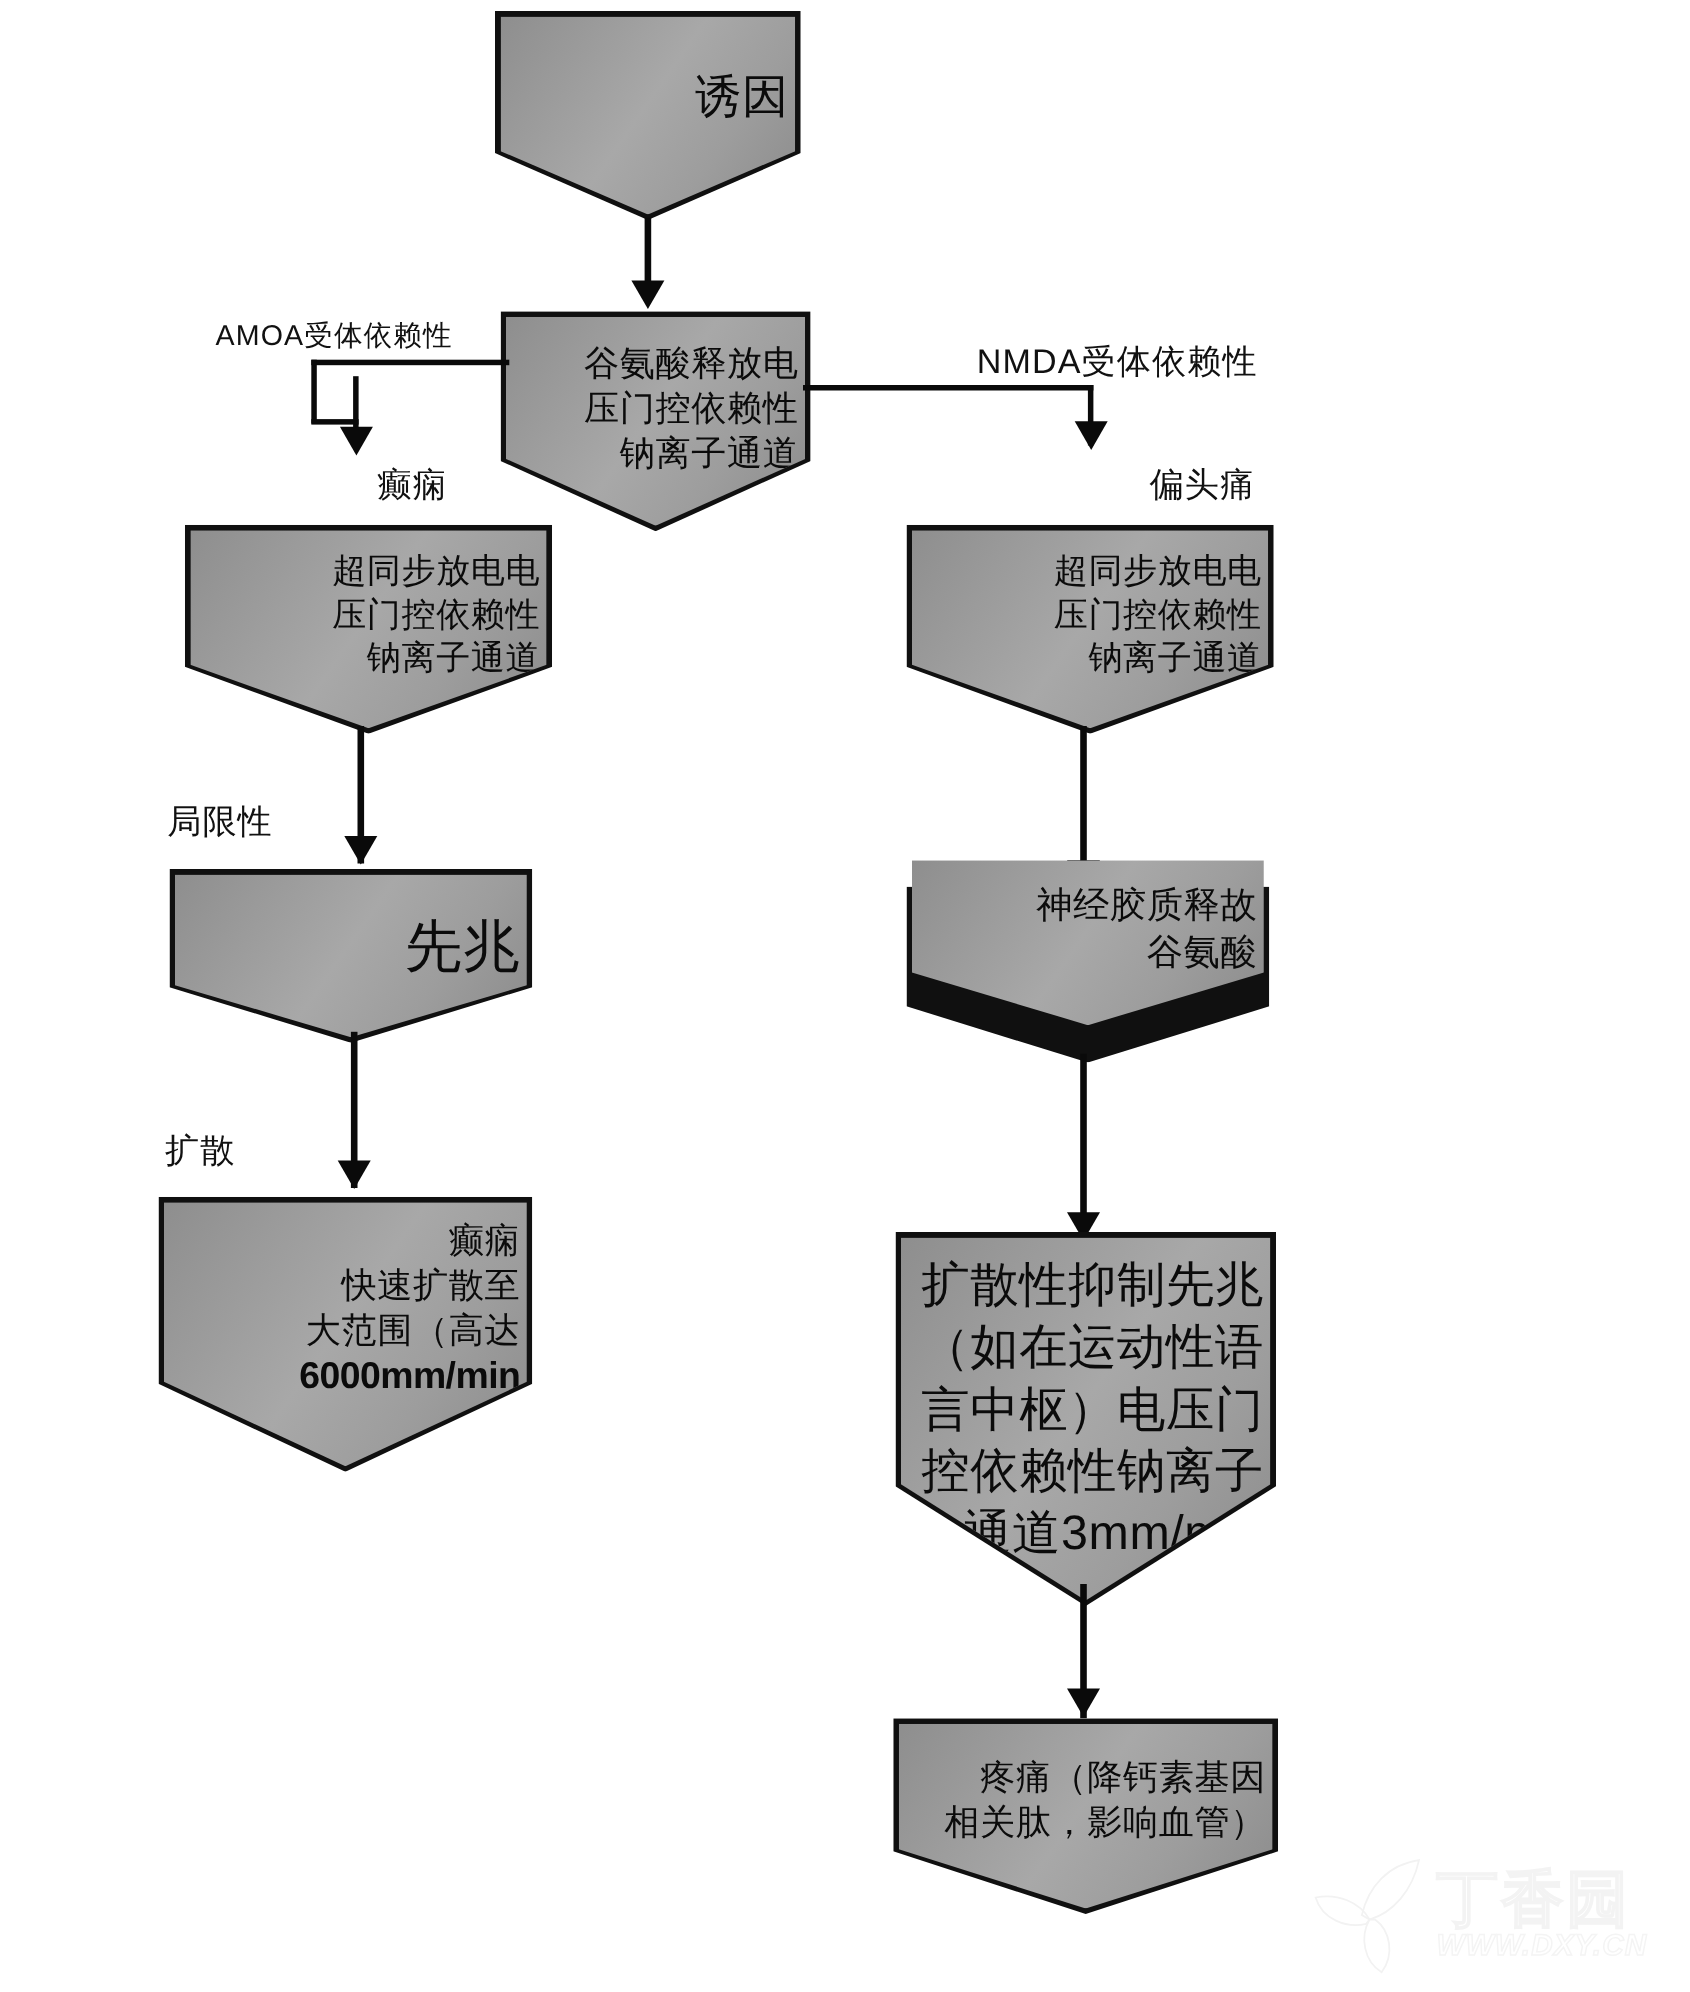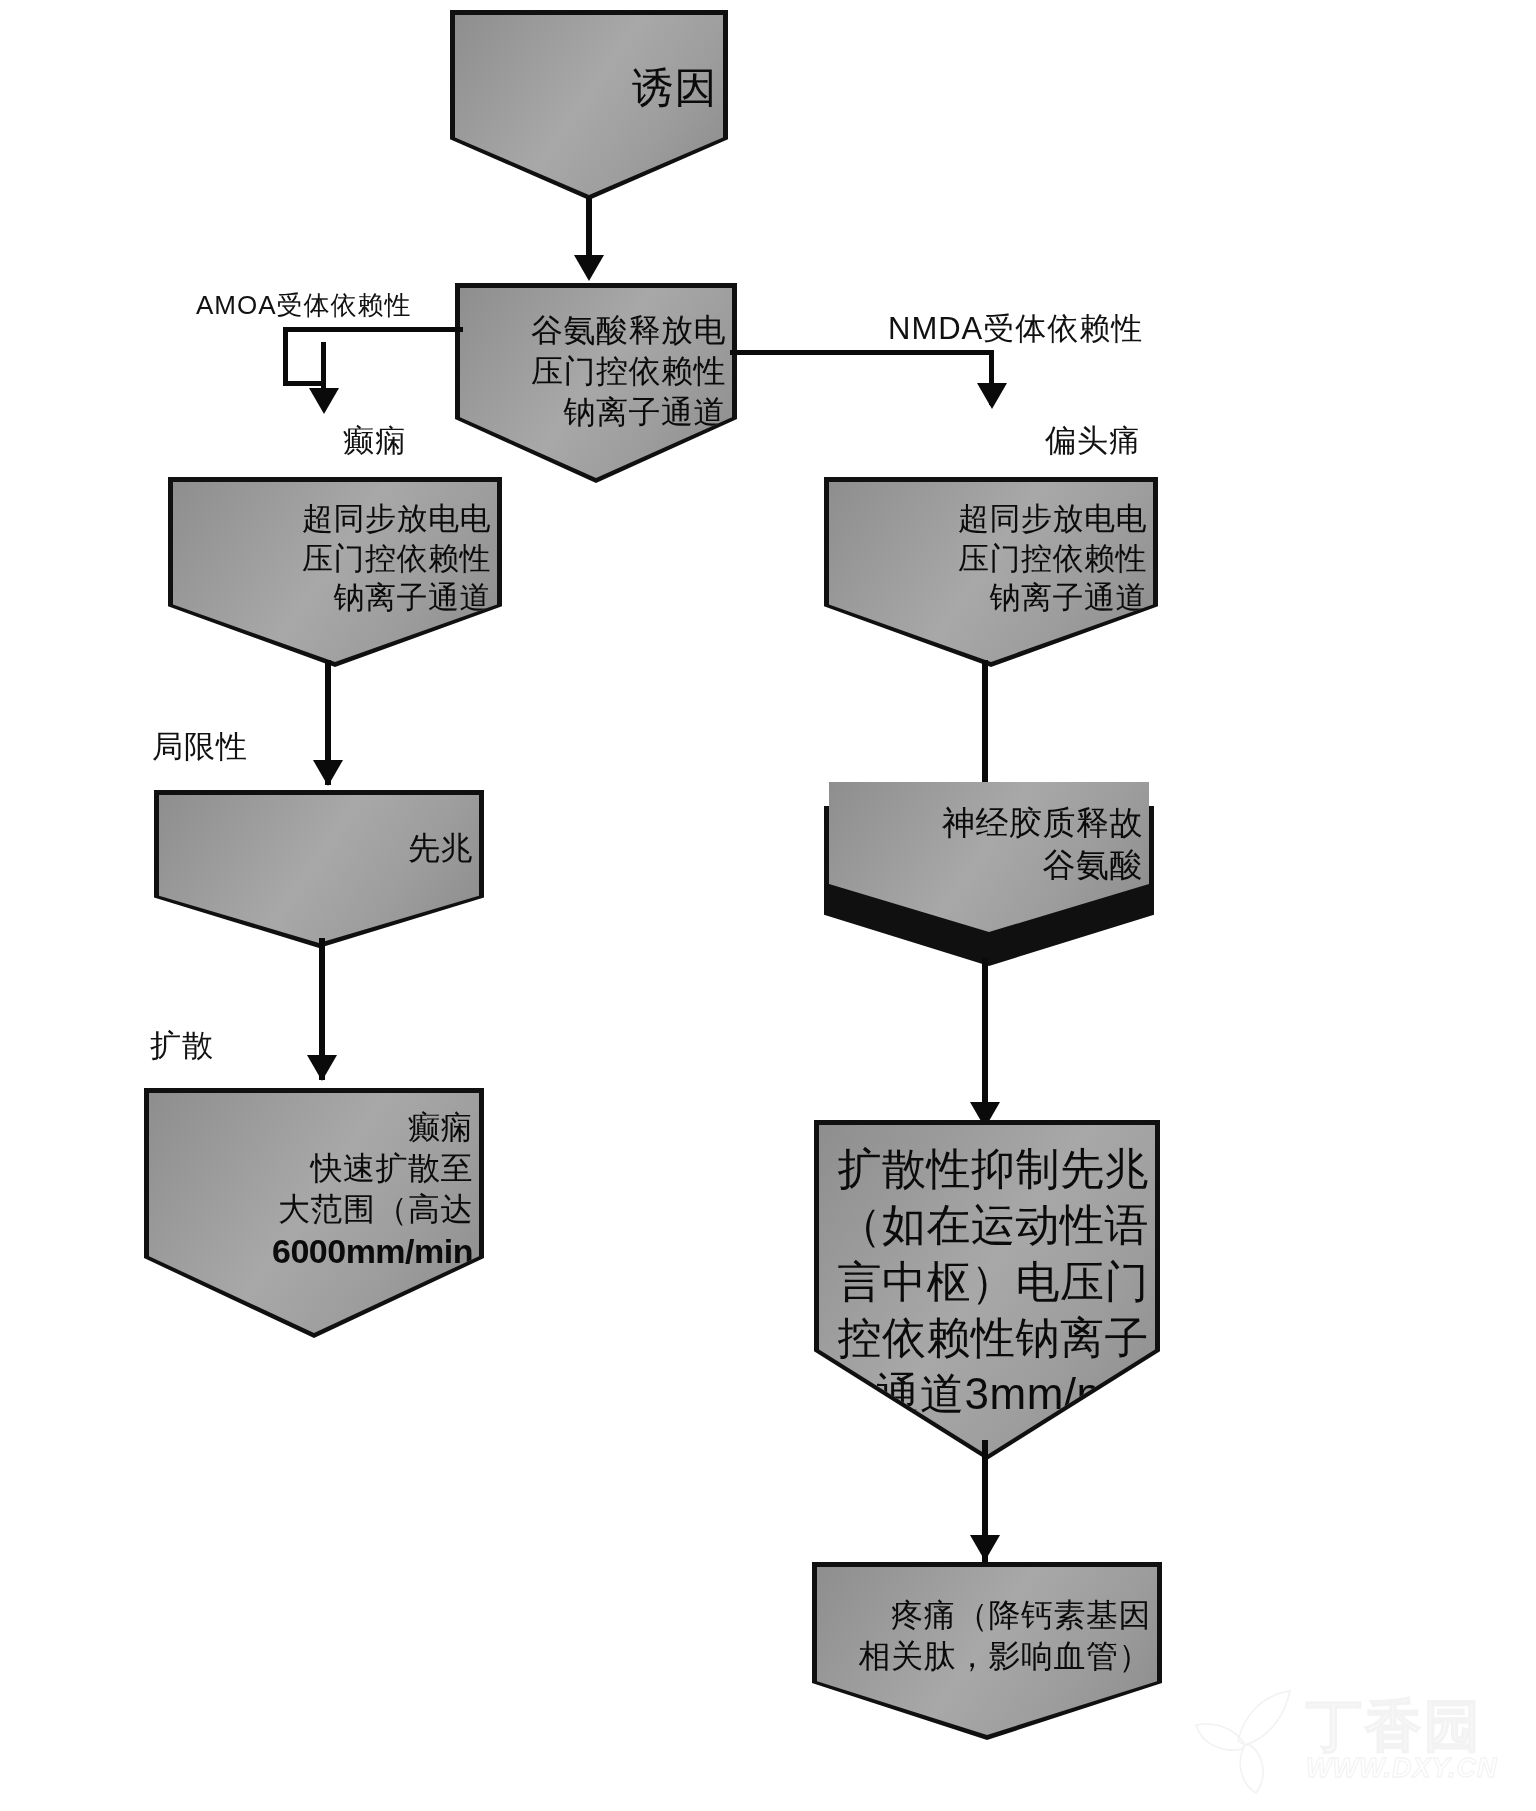--- a/index.html
+++ b/index.html
@@ -154,21 +154,21 @@
   </div>
 
   <div class="vline" style="left:325px; top:660px; width:6px; height:125px;"></div>
   <div class="arrowhead" style="left:313px; top:760px;"></div>
   <div class="edge-label" style="left:152px; top:726px; font-size:31px;">局限性</div>
 
   <div class="vline" style="left:982px; top:660px; width:6px; height:148px;"></div>
   <div class="arrowhead" style="left:970px; top:782px;"></div>
 
   <div class="node-outline" style="left:154px; top:790px; width:330px; height:158px;"></div>
-  <div class="node" style="left:159px; top:795px; width:320px; height:148px; font-size:32px; padding-top:33px;">
+  <div class="node" style="left:159px; top:795px; width:320px; height:148px; font-size:52px; padding-top:33px;">
     <span class="node-text">先兆</span>
   </div>
 
   <div class="node-outline" style="left:824px; top:806px; width:330px; height:160px;"></div>
   <div class="node" style="left:829px; top:782px; width:320px; height:150px; font-size:33px; padding-top:20px;">
     <span class="node-text">神经胶质释故
 谷氨酸</span>
   </div>
 
   <div class="vline" style="left:319px; top:938px; width:6px; height:142px;"></div>

